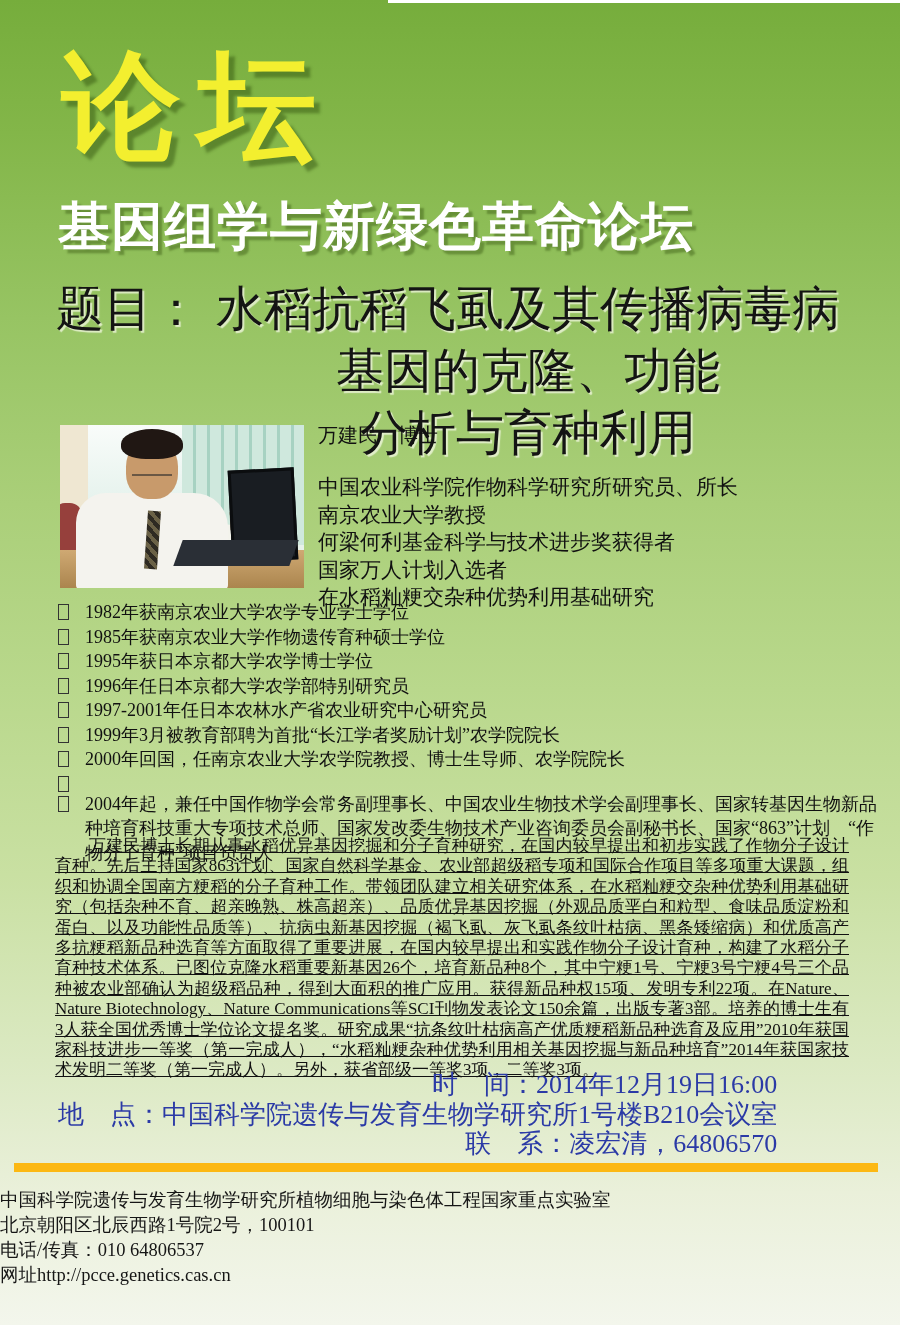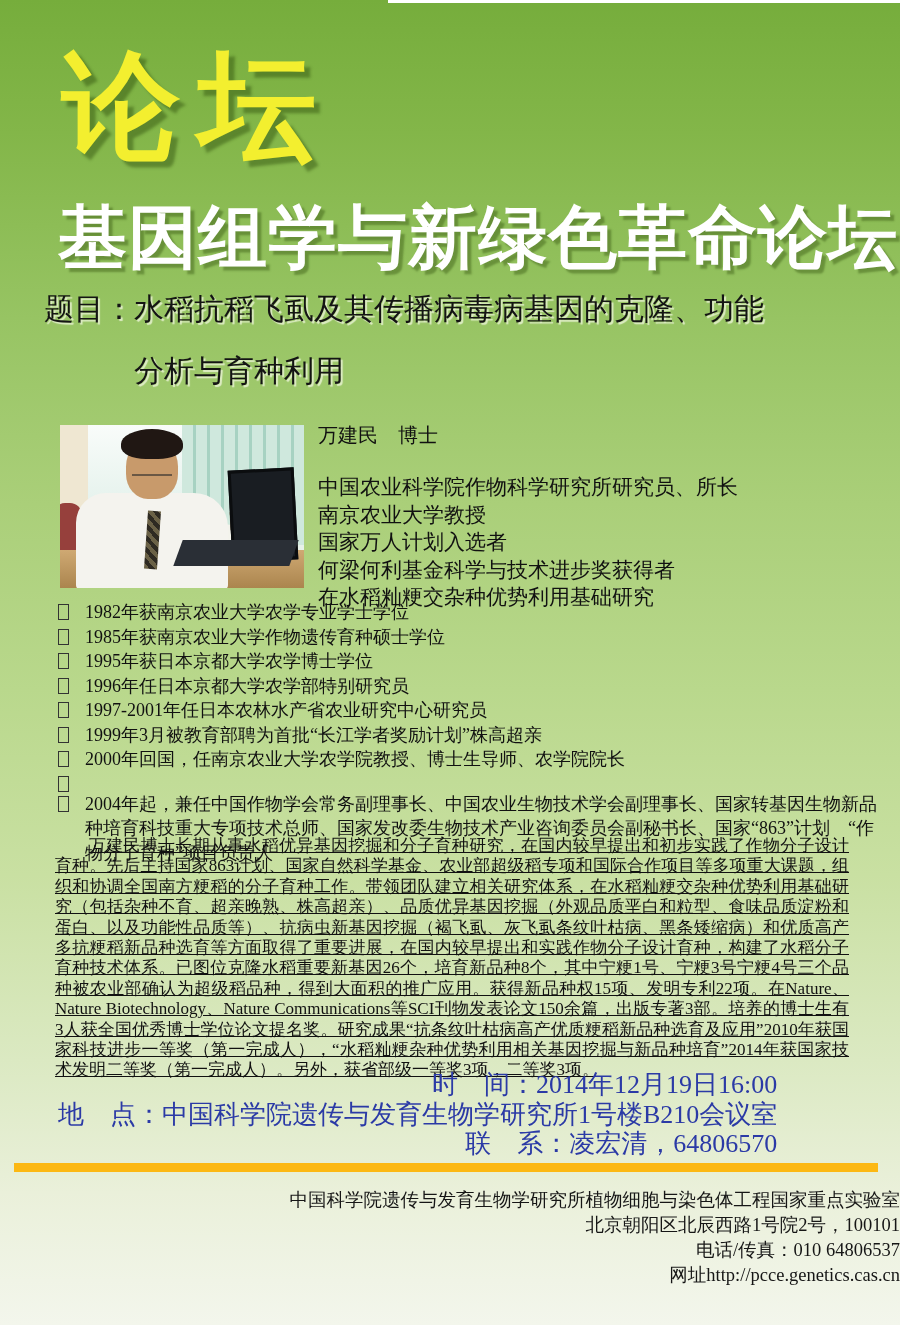--- a/index.html
+++ b/index.html
@@ -14,30 +14,30 @@
 
   .forum-label {
     position:absolute; left:62px; top:42px;
     font-family:"Liberation Sans","DejaVu Sans",sans-serif;
     font-size:118px; font-weight:bold; letter-spacing:18px; line-height:1.1;
     color:#f3ef2f; text-shadow:6px 6px 3px rgba(45,75,10,0.45);
   }
   .forum-title {
     position:absolute; left:58px; top:192px;
     font-family:"Liberation Sans","DejaVu Sans",sans-serif;
-    font-size:69px; font-weight:bold; letter-spacing:1px;
+    font-size:52px; font-weight:bold; letter-spacing:1px;
     color:#ffffff; text-shadow:4px 4px 2px rgba(45,75,10,0.40);
   }
   .topic {
-    position:absolute; left:44px; top:278px; width:800px;
-    display:flex; font-size:30px; line-height:62px; color:#141414;
+    position:absolute; left:56px; top:278px; width:800px;
+    display:flex; font-size:48px; line-height:62px; color:#141414;
     text-shadow:2px 2px 1px rgba(245,250,230,0.75);
   }
   .topic-label { flex:none; }
-  .topic-line { display:block; }
+  .topic-line { display:block;text-align:center; }
 
   
   .photo { position:absolute; left:60px; top:425px; width:244px; height:163px; background:#e7f1e9; overflow:hidden; }
   .photo > div { position:absolute; }
   .ph-wall   { left:0; top:0; width:36px; height:140px; background:#efe7d2; }
   .ph-window { left:28px; top:0; width:118px; height:112px; background:linear-gradient(180deg,#f9fcfa,#ddeee7); }
   .ph-blinds { right:0; top:0; width:122px; height:120px;
                background:repeating-linear-gradient(90deg,#cfe8dd 0 11px,#a7d2c2 11px 14px); }
   .ph-desk   { left:0; bottom:0; width:100%; height:38px; background:linear-gradient(180deg,#cfa973,#ab854e); }
   .ph-chair  { left:-5px; top:78px; width:27px; height:72px; background:#96403c; border-radius:10px 12px 6px 6px; }
@@ -63,21 +63,21 @@
 
   .bio { position:absolute; left:55px; top:836px; width:794px;
          font-size:17px; line-height:20.4px; color:#111111;
          text-align:justify; text-indent:2em;text-decoration:underline; }
 
   .meeting { position:absolute; left:58px; top:1070px; font-size:26px; line-height:29.5px; color:#2b3aa6;text-align:right; }
   .meeting-row span { display:inline; }
 
   .divider-bar { position:absolute; left:14px; top:1163px; width:864px; height:9px; background:#fcb813; }
 
-  .footer { position:absolute; left:0; top:1188px; width:900px; text-align:right;
+  .footer { position:absolute; left:0; top:1188px; width:900px; text-align:left;
             font-size:18.5px; line-height:25px; color:#161616; }
 </style>
 </head>
 <body>
 
 <div class="page">
   <div class="top-sliver"></div>
 
   <div class="forum-label">论坛</div>
   <div class="forum-title">基因组学与新绿色革命论坛</div>
@@ -105,22 +105,22 @@
     <div class="ph-hair"></div>
     <div class="ph-glasses"></div>
     <div class="ph-screen"></div>
     <div class="ph-base"></div>
   </div>
 
   <div class="speaker-name">万建民　博士</div>
   <div class="speaker-titles">
     <div>中国农业科学院作物科学研究所研究员、所长</div>
     <div>南京农业大学教授</div>
+    <div>何梁何利基金科学与技术进步奖获得者</div>
     <div>国家万人计划入选者</div>
-    <div>何梁何利基金科学与技术进步奖获得者</div>
     <div>在水稻籼粳交杂种优势利用基础研究</div>
   </div>
 
   <ul class="milestones">
     <li>
         <span class="sq"></span>
         <span>1982年获南京农业大学农学专业学士学位</span>
       </li>
     <li>
         <span class="sq"></span>
@@ -133,21 +133,21 @@
     <li>
         <span class="sq"></span>
         <span>1996年任日本京都大学农学部特别研究员</span>
       </li>
     <li>
         <span class="sq"></span>
         <span>1997-2001年任日本农林水产省农业研究中心研究员</span>
       </li>
     <li>
         <span class="sq"></span>
-        <span>1999年3月被教育部聘为首批“长江学者奖励计划”株高超亲</span>
+        <span>1999年3月被教育部聘为首批“长江学者奖励计划”农学院院长</span>
       </li>
     <li>
         <span class="sq"></span>
         <span>2000年回国，任南京农业大学农学院教授、博士生导师、农学院院长</span>
       </li>
     <li>
         <span class="sq"></span>
       </li>
     <li>
         <span class="sq"></span>

